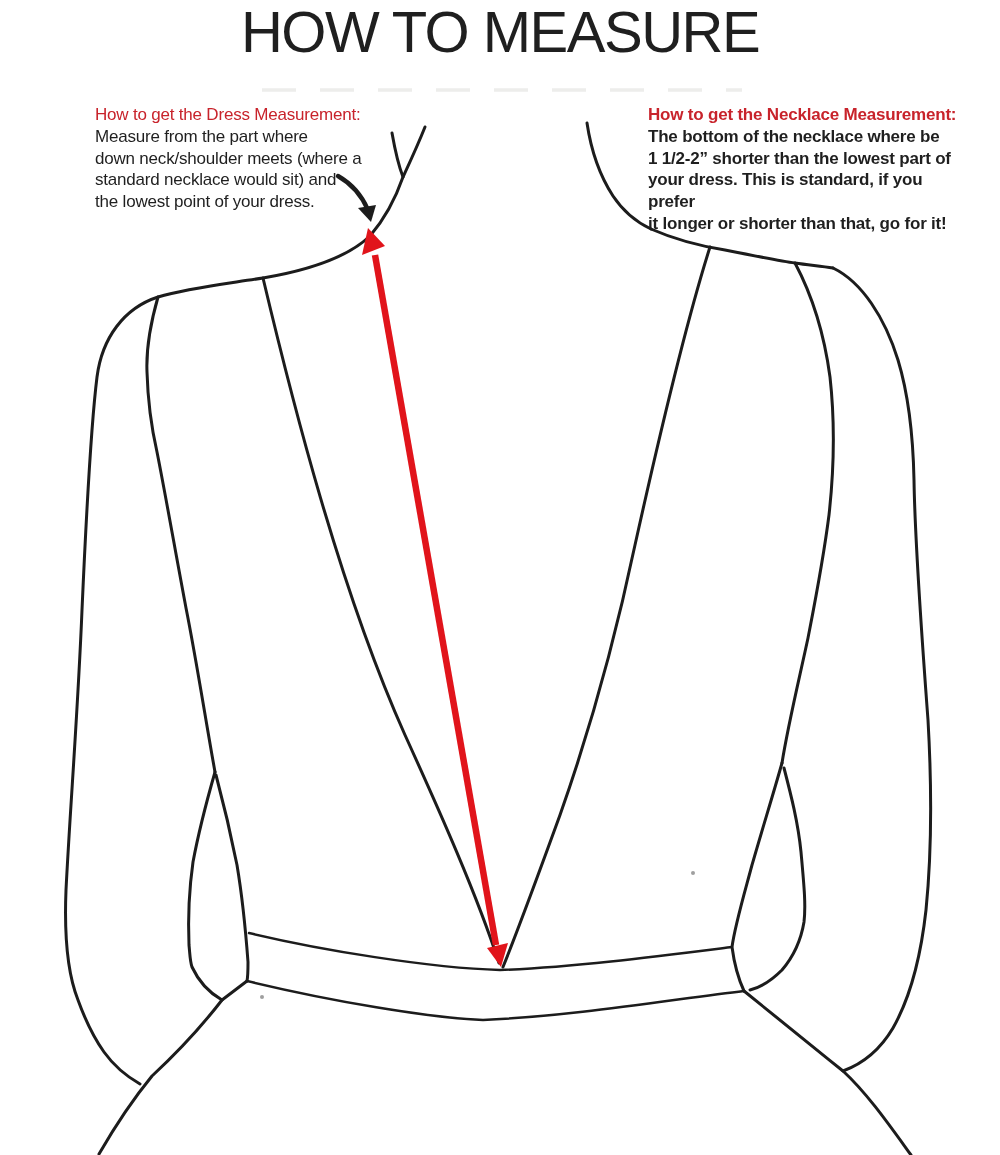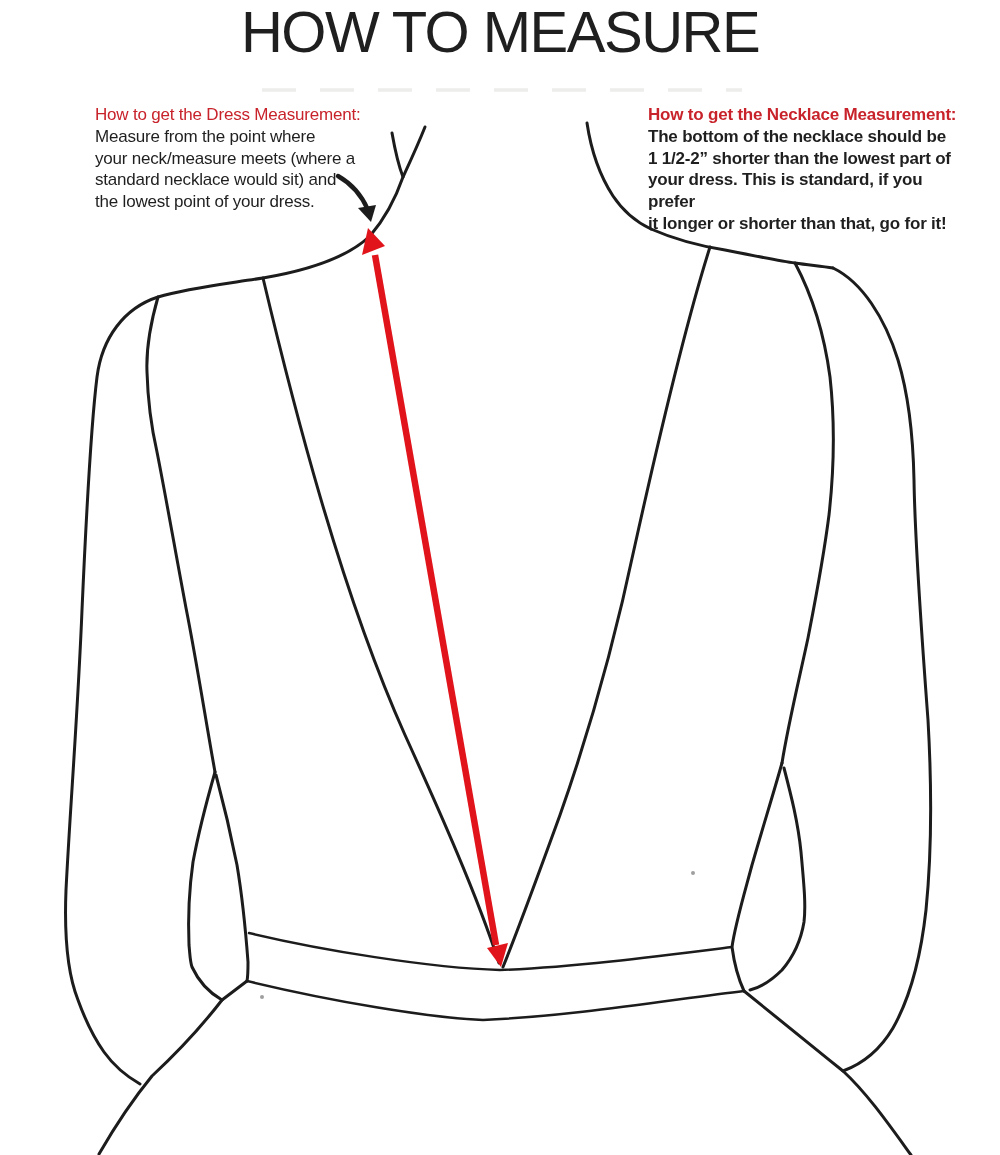--- a/index.html
+++ b/index.html
@@ -36,31 +36,31 @@
 </head>
 <body>
 
 <div id="stage">
 
   <div id="title">HOW TO MEASURE</div>
 
   <div id="dress-note" class="note">
     <div class="heading">How to get the Dress Measurement:</div>
     <div>
-        <div>Measure from the point where</div>
-        <div>your neck/measure meets (where a</div>
+        <div>Measure from the part where</div>
+        <div>down neck/shoulder meets (where a</div>
         <div>standard necklace would sit) and</div>
         <div>the lowest point of your dress.</div>
       </div>
   </div>
 
   <div id="necklace-note" class="note">
     <div class="heading">How to get the Necklace Measurement:</div>
     <div>
-        <div>The bottom of the necklace should be</div>
+        <div>The bottom of the necklace where be</div>
         <div>1 1/2-2” shorter than the lowest part of</div>
         <div>your dress. This is standard, if you prefer</div>
         <div>it longer or shorter than that, go for it!</div>
       </div>
   </div>
 
   <svg id="figure-svg" width="1000" height="1155" viewBox="0 0 1000 1155">
 
     <line class="artifact" x1="262" y1="90" x2="742" y2="90" stroke-dasharray="34 24" opacity="0.5"></line>
 

